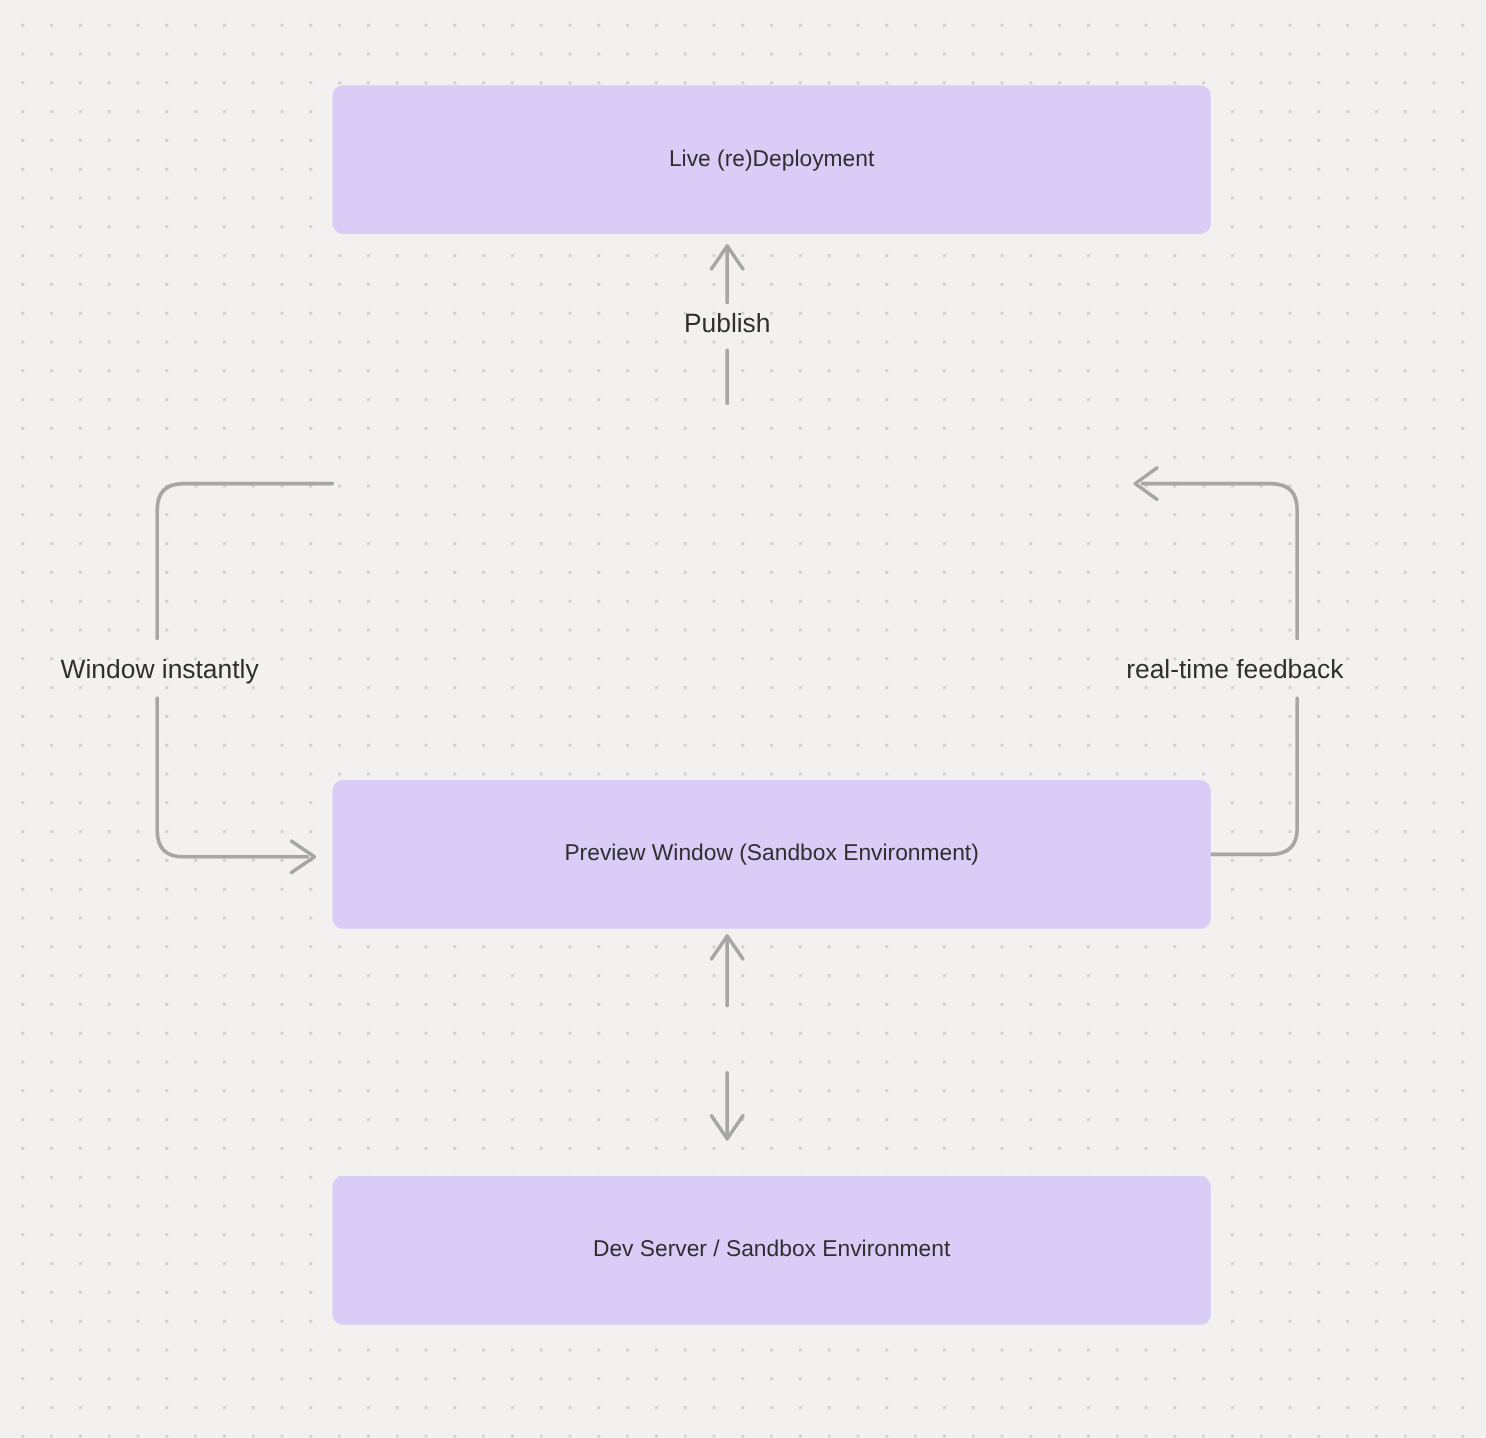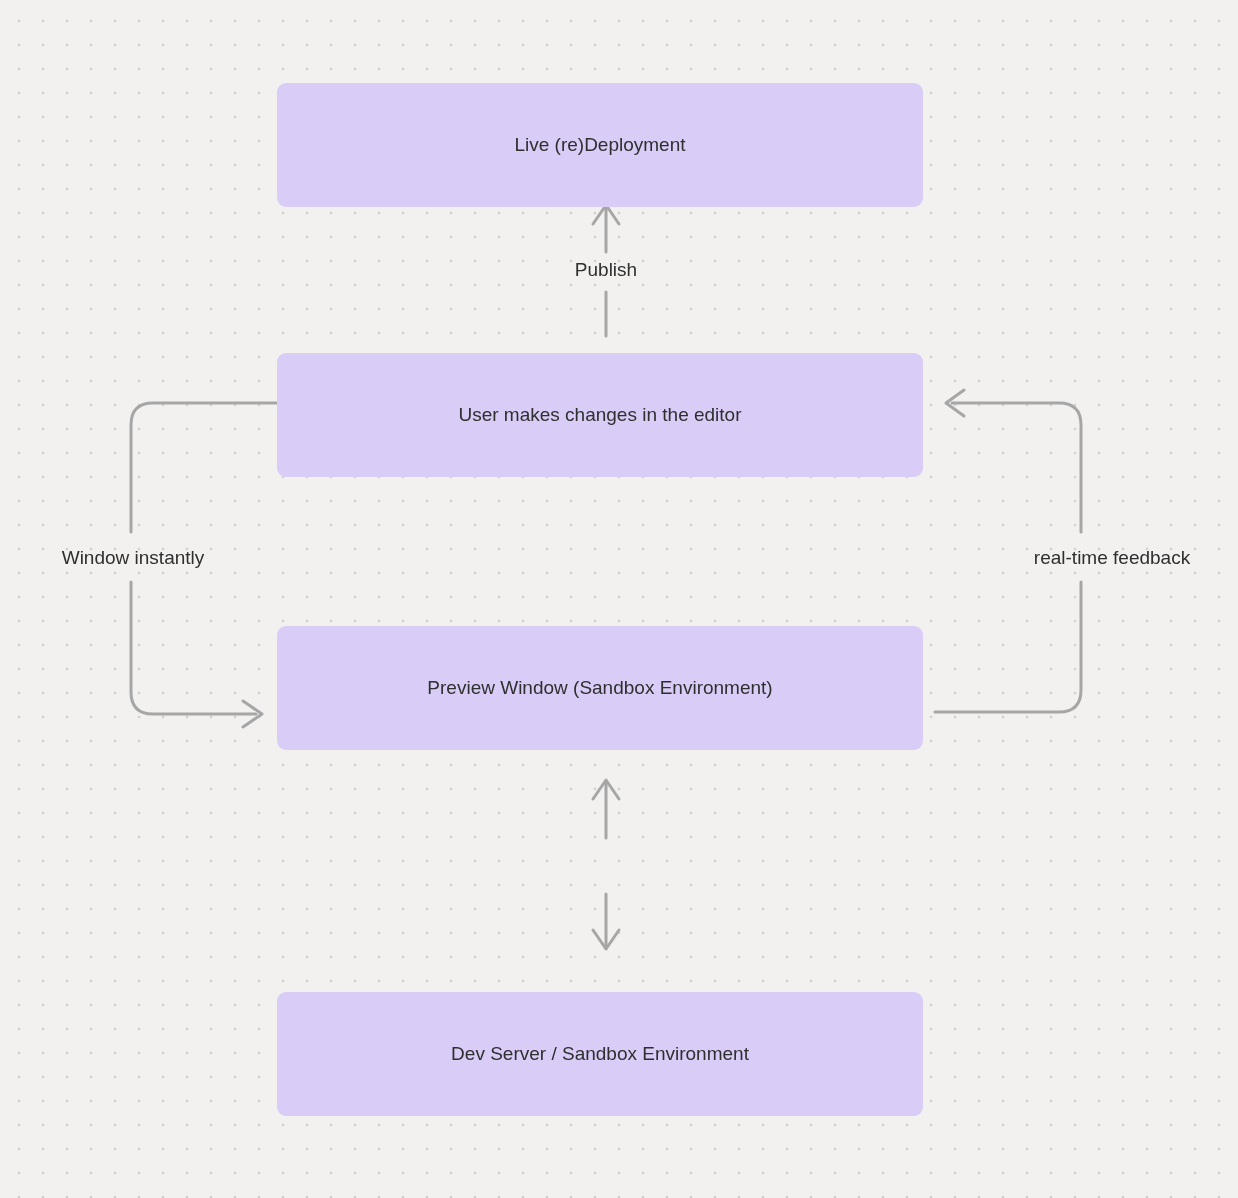--- a/index.html
+++ b/index.html
@@ -26,40 +26,39 @@
   svg.edges path {
     fill: none;
     stroke: var(--arrow, #a6a6a6);
     stroke-width: 3;
     stroke-linecap: round;
     stroke-linejoin: round;
   }
   .node {
     position: absolute;
     left: 277px;
-    width: 646px;
+    width: 732px;
     height: 124px;
     background: var(--node-fill, #d9cdf7);
     border-radius: 9px;
     display: flex;
     align-items: center;
     justify-content: center;
     text-align: center;
-    margin-top: 12px;
   }
   .node-label {
     font-size: 19px;
     line-height: 1.3;
     color: var(--text, #2f2f2f);
   }
   .edge-label {
     position: absolute;
     transform: translate(-50%, -50%);
     white-space: nowrap;
-    font-size: 19px;
+    font-size: 22px;
     color: var(--text, #2f2f2f);
   }
 </style>
 </head>
 <body>
 
 <div class="canvas">
 
   <svg class="edges" width="1238" height="1198" viewBox="0 0 1238 1198" aria-hidden="true">
 
@@ -86,32 +85,29 @@
       <path d="M 593 799 L 606 780 L 619 799"></path>
       <path d="M 606 894 L 606 946"></path>
       <path d="M 593 930 L 606 949 L 619 930"></path>
     </g>
   </svg>
 
   <div class="node" style="top:71px">
     <span class="node-label">Live (re)Deployment</span>
   </div>
 
-  <div class="node" style="top:341px">
-    <span class="node-label">User makes changes in the editor</span>
-  </div>
 
-  <div class="node" style="top:614px">
+  <div class="node" style="top:650px">
     <span class="node-label">Preview Window (Sandbox Environment)</span>
   </div>
 
   <div class="node" style="top:980px">
     <span class="node-label">Dev Server / Sandbox Environment</span>
   </div>
 
   <div class="edge-label" style="left:606px; top:270px">Publish</div>
 
   <div class="edge-label" style="left:133px; top:558px">Window instantly</div>
 
-  <div class="edge-label" style="left:1112px; top:558px">real-time feedback</div>
+  <div class="edge-label" style="left:1029px; top:558px">real-time feedback</div>
 
 
 </div>
 
 </body></html>

